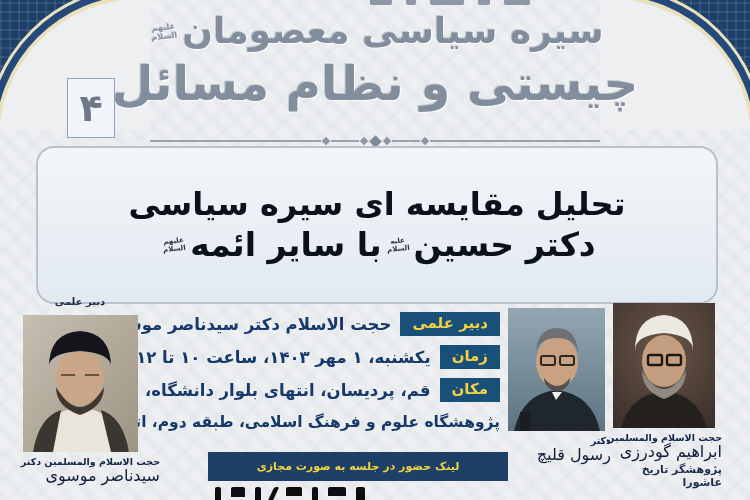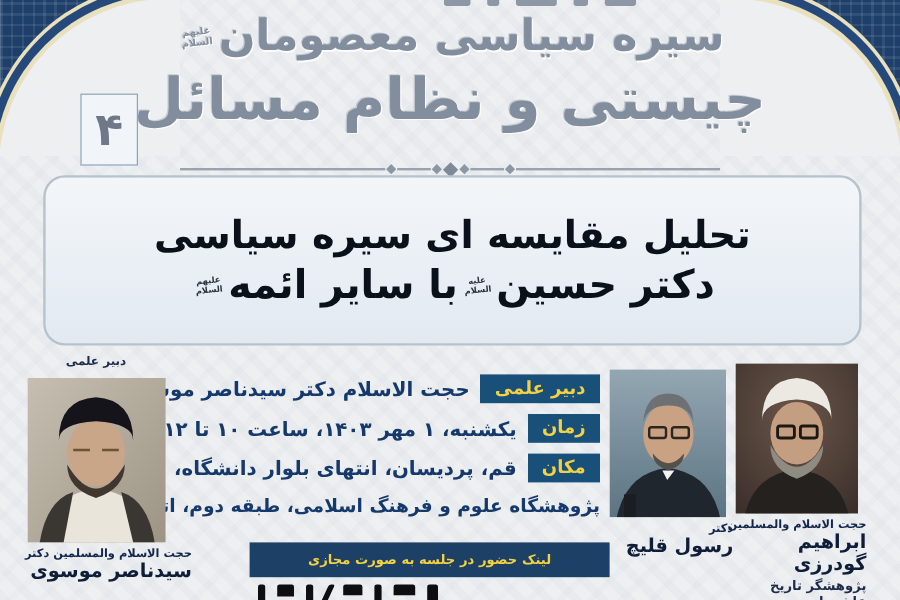--- a/index.html
+++ b/index.html
@@ -64,21 +64,21 @@
   .session-number{ left:67px; }
   
   .divider{ position:absolute; top:136px; left:150px; width:450px; height:10px;
     display:flex; align-items:center; }
   .divider .line{ flex:1; height:1.5px; background:#9aa3ad; }
   .divider .line.short{ flex:0 0 28px; }
   .divider .dia{ width:6px; height:6px; background:#8d97a4; transform:rotate(45deg); margin:0 2px; }
   .divider .dia.big{ width:9px; height:9px; background:#7f8a98; }
   
   .title-box{
-    position:absolute; left:36px; right:32px; top:146px; height:142px;
+    position:absolute; left:36px; right:32px; top:146px; height:158px;
     background:linear-gradient(#f3f6f9, #e2e9f1);
     border:2px solid #b6c3cd; border-radius:18px;
     display:flex; flex-direction:column; align-items:center; justify-content:center;
     color:#0b111b; font-weight:bold; text-align:center;
   }
   .title-box .t1{ font-size:32px; line-height:1.2; }
   .title-box .t2{ font-size:33px; line-height:1.25; }
   
   .info-row{ position:absolute; right:250px; display:flex; align-items:center; gap:9px;
     white-space:nowrap; }
@@ -93,21 +93,21 @@
     display:flex; align-items:center; justify-content:center;
   }
   .bottom-cut{ position:absolute; top:487px; right:235px; width:300px; height:16px;
     display:flex; gap:10px; align-items:flex-start; direction:ltr; }
   .bottom-cut i{ background:#0e0e10; border-radius:2px 2px 0 0; }
   
   .person{ position:absolute; color:#14264a; }
   .person .photo{ display:block; margin:0 auto; }
   .role-tag{ position:absolute; font-size:10px; font-weight:bold; color:#1d2c4a; }
   .cap-title{ font-size:9.5px; font-weight:bold; margin-top:4px; }
-  .cap-name{ font-size:16px; font-weight:bold; color:#0f1d38; line-height:1.15; }
+  .cap-name{ font-size:16px; font-weight:normal; color:#0f1d38; line-height:1.15; }
   .cap-sub{ font-size:11px; font-weight:bold; margin-top:2px; color:#1d2c4a; }
   .p-left{ left:0; top:315px; width:160px; }
   .p-mid{ right:139px; top:308px; width:110px; position:absolute; }
   .p-right{ right:28px; top:303px; width:116px; position:absolute; }
 </style>
 </head>
 <body>
 
 <div id="poster">
 

